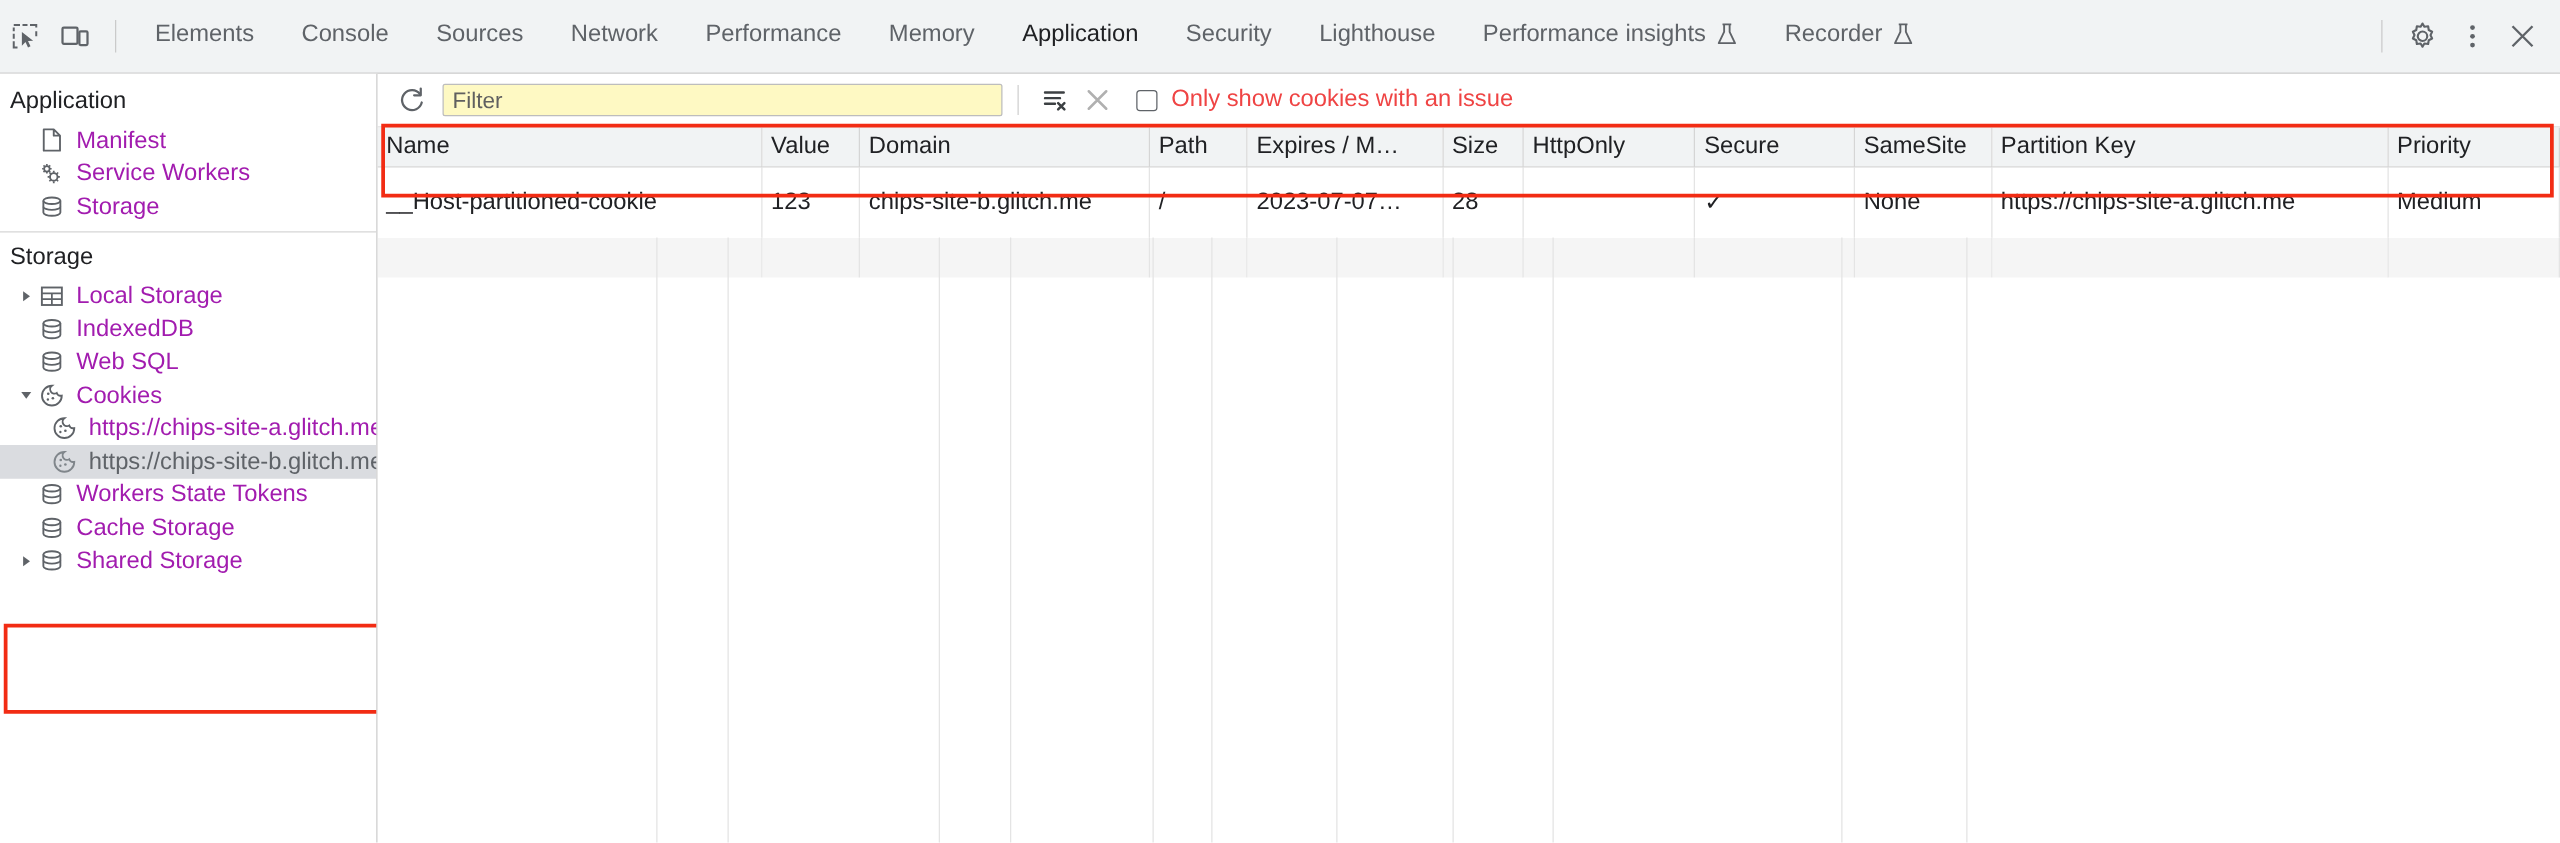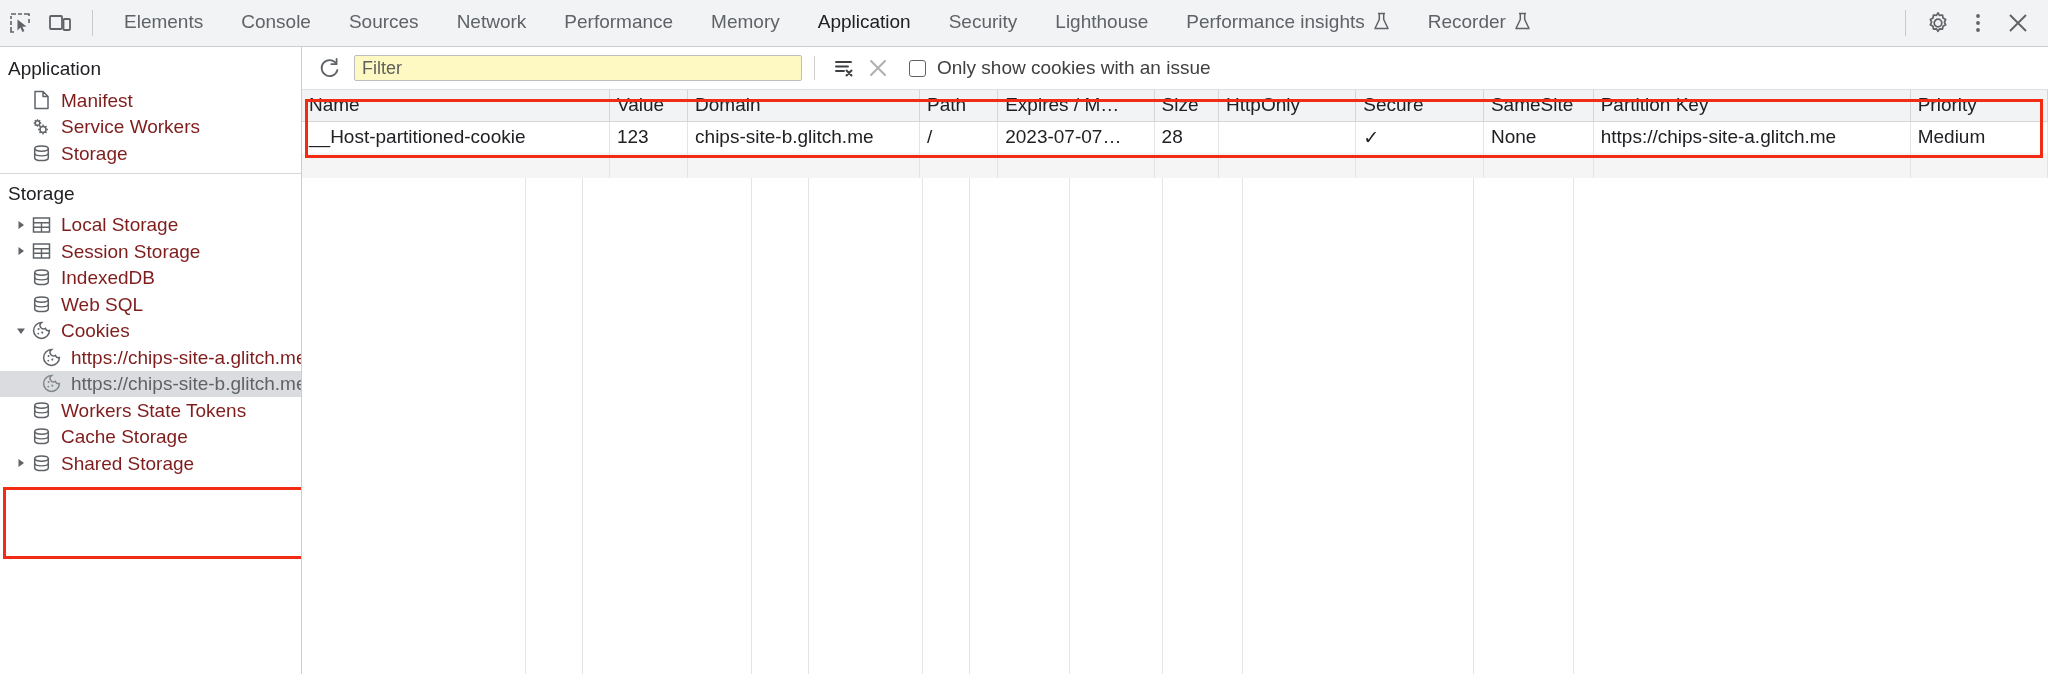--- a/index.html
+++ b/index.html
@@ -12,21 +12,21 @@
     background: #ffffff;
     font-family: "Liberation Sans", sans-serif;
     font-size: 19px;
     color: #202124;
     overflow: hidden;
     -webkit-font-smoothing: antialiased;
   }
 
   
   .devtools-toolbar {
-    height: 47px;
+    height: 59px;
     background: #f1f3f4;
     border-bottom: 1px solid #cdcdcd;
     display: flex;
     align-items: center;
     box-sizing: border-box;
     position: relative;
   }
   .tb-icon-btn {
     width: 40px;
     height: 40px;
@@ -98,21 +98,21 @@
     height: 1px;
     background: #d6d6d6;
     margin: 6px 0 2px 0;
   }
   .tree-item {
     display: flex;
     align-items: center;
     height: 26.5px;
     padding-left: 12px;
     font-size: 19px;
-    color: #7f1d1d;
+    color: #a21caf;
     white-space: nowrap;
     box-sizing: border-box;
   }
   .tree-item.depth1 { padding-left: 12px; }
   .tree-item.depth2 { padding-left: 40px; }
   .tree-item.selected {
     background: #dadce0;
     color: #5f6368;
   }
   .twisty {
@@ -199,21 +199,21 @@
   }
   .cbox {
     width: 17px;
     height: 17px;
     border: 1.5px solid #5f6368;
     border-radius: 3px;
     background: #fff;
     box-sizing: border-box;
     flex: none;
   }
-  .issue-label { font-size: 19px; color: #404040; text-align: right; }
+  .issue-label { font-size: 19px; color: #ef4444; text-align: right; }
 
   
   .table-wrap {
     flex: 1;
     position: relative;
     overflow: hidden;
   }
   table.cookie-table {
     width: 100%;
     border-collapse: collapse;
@@ -229,21 +229,21 @@
     padding: 0 7px;
     border-right: 1px solid #d5d5d5;
     border-bottom: 1px solid #d5d5d5;
     white-space: nowrap;
     overflow: hidden;
     text-overflow: ellipsis;
     box-sizing: border-box;
   }
   table.cookie-table td {
     height: 32px;
-    padding: 4px 7px;
+    padding: 16px 7px;
     border-right: 1px solid #e4e4e4;
     white-space: nowrap;
     overflow: hidden;
     text-overflow: ellipsis;
     box-sizing: border-box;
     color: #202124;
     background: #ffffff;
   }
   tr.filler td {
     height: 25px;
@@ -416,34 +416,20 @@
       </span>
       <span class="tree-icon">
         <svg width="19" height="18" viewBox="0 0 19 18">
             <rect x="1.5" y="2" width="16" height="14" stroke="#5f6368" stroke-width="1.5" fill="none"></rect>
             <path d="M1.5 6.7h16M1.5 11.3h16M9.5 6.7v9.3" stroke="#5f6368" stroke-width="1.4"></path>
           </svg>
       </span>
       <span class="tree-label">Local Storage</span>
     </div>
 
-    <div class="tree-item depth1">
-      <span class="twisty">
-        <svg width="10" height="10" viewBox="0 0 10 10">
-            <path d="M2.5 1 L8 5 L2.5 9 Z" fill="#5f6368"></path>
-          </svg>
-      </span>
-      <span class="tree-icon">
-        <svg width="19" height="18" viewBox="0 0 19 18">
-            <rect x="1.5" y="2" width="16" height="14" stroke="#5f6368" stroke-width="1.5" fill="none"></rect>
-            <path d="M1.5 6.7h16M1.5 11.3h16M9.5 6.7v9.3" stroke="#5f6368" stroke-width="1.4"></path>
-          </svg>
-      </span>
-      <span class="tree-label">Session Storage</span>
-    </div>
 
     <div class="tree-item depth1">
       <span class="twisty spacer"></span>
       <span class="tree-icon">
         <svg width="19" height="19" viewBox="0 0 19 19">
             <ellipse cx="9.5" cy="4.6" rx="6.8" ry="2.6" stroke="#5f6368" stroke-width="1.5" fill="none"></ellipse>
             <path d="M2.7 4.6v9.4c0 1.4 3 2.6 6.8 2.6s6.8-1.2 6.8-2.6V4.6" stroke="#5f6368" stroke-width="1.5" fill="none"></path>
             <path d="M2.7 9.3c0 1.4 3 2.6 6.8 2.6s6.8-1.2 6.8-2.6" stroke="#5f6368" stroke-width="1.4" fill="none"></path>
           </svg>
       </span>

